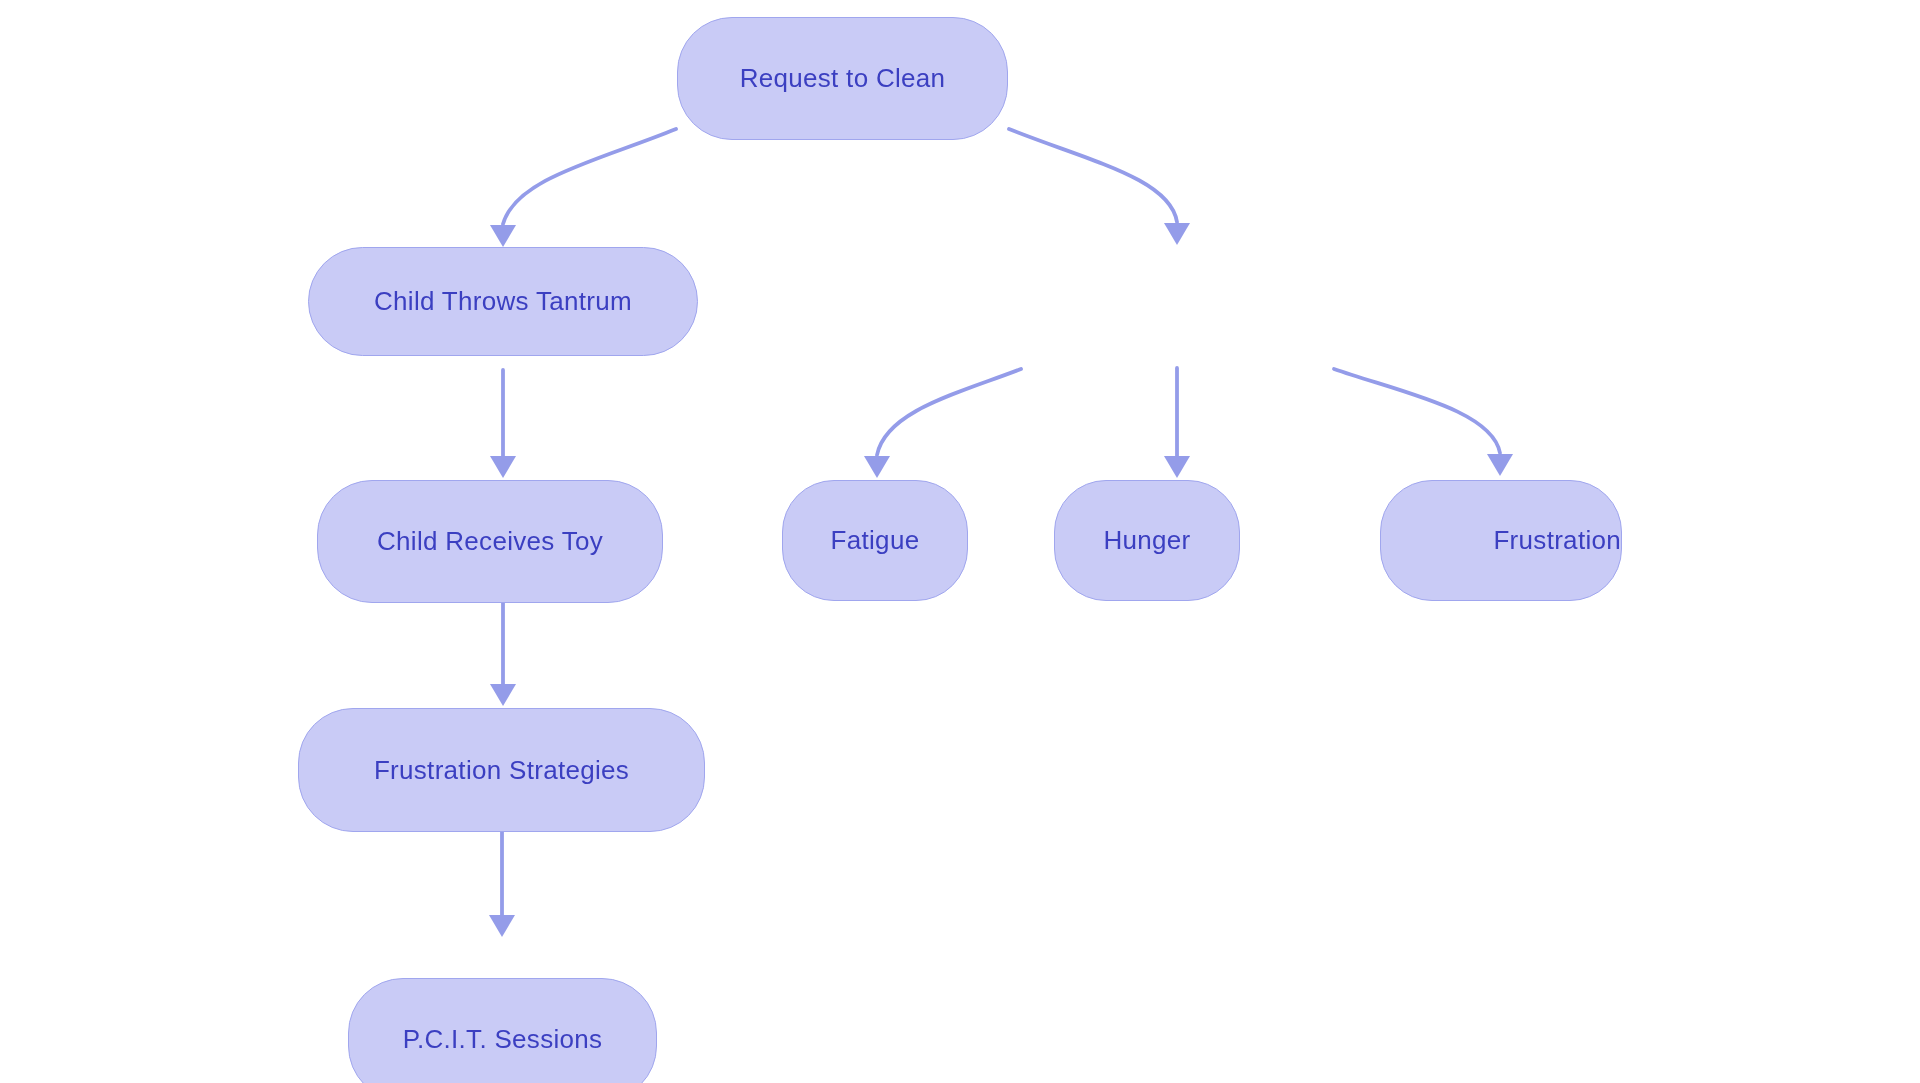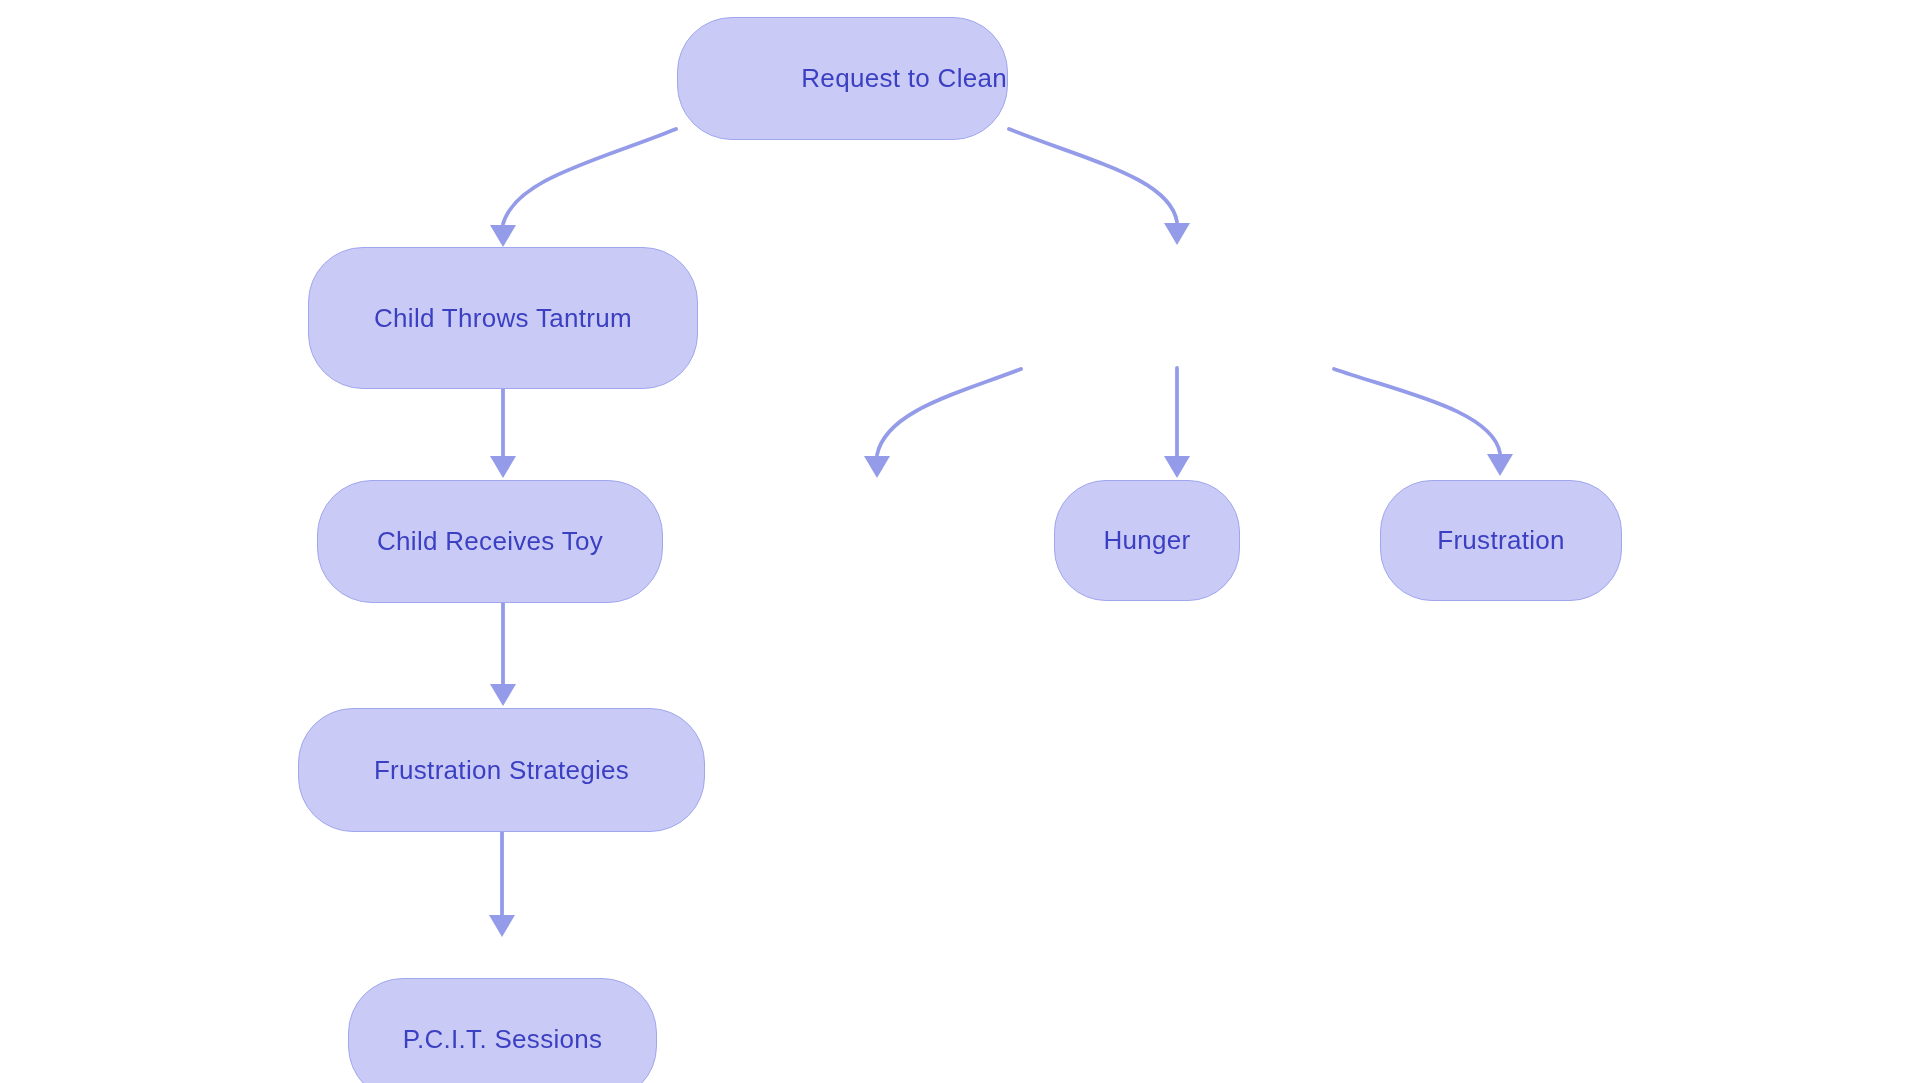--- a/index.html
+++ b/index.html
@@ -48,27 +48,27 @@
   }
   .node-label{
     color:var(--node-text);
     font-size:26px;
     font-weight:500;
     letter-spacing:0.3px;
     white-space:nowrap;
     text-align:center;
   }
   
-  .n0{left:677px;top:17px;width:331px;height:123px;justify-content:flex-end;}
-  .n1{left:308px;top:247px;width:390px;height:142px;}
+  .n0{left:677px;top:17px;width:331px;height:123px;}
+  .n1{left:308px;top:247px;width:390px;height:109px;}
   .n2{left:1012px;top:245px;width:330px;height:123px;}
   .n3{left:317px;top:480px;width:346px;height:123px;}
   .n4{left:782px;top:480px;width:186px;height:121px;border-radius:52px;}
   .n5{left:1054px;top:480px;width:186px;height:121px;border-radius:52px;}
-  .n6{left:1380px;top:480px;width:242px;height:121px;border-radius:52px;}
+  .n6{left:1380px;top:480px;width:242px;height:121px;border-radius:52px;justify-content:flex-end;}
   .n7{left:298px;top:708px;width:407px;height:124px;}
   .n8{left:348px;top:978px;width:309px;height:123px;}
 </style>
 </head>
 <body>
 
 <div class="canvas">
 
   <svg class="edges" width="1920" height="1083" viewBox="0 0 1920 1083" aria-hidden="true">
 
@@ -103,20 +103,23 @@
 
   <div class="node n1">
     <span class="node-label">Child Throws Tantrum</span>
   </div>
 
 
   <div class="node n3">
     <span class="node-label">Child Receives Toy</span>
   </div>
 
+  <div class="node n4">
+    <span class="node-label">Fatigue</span>
+  </div>
 
   <div class="node n5">
     <span class="node-label">Hunger</span>
   </div>
 
   <div class="node n6">
     <span class="node-label">Frustration</span>
   </div>
 
   <div class="node n7">

